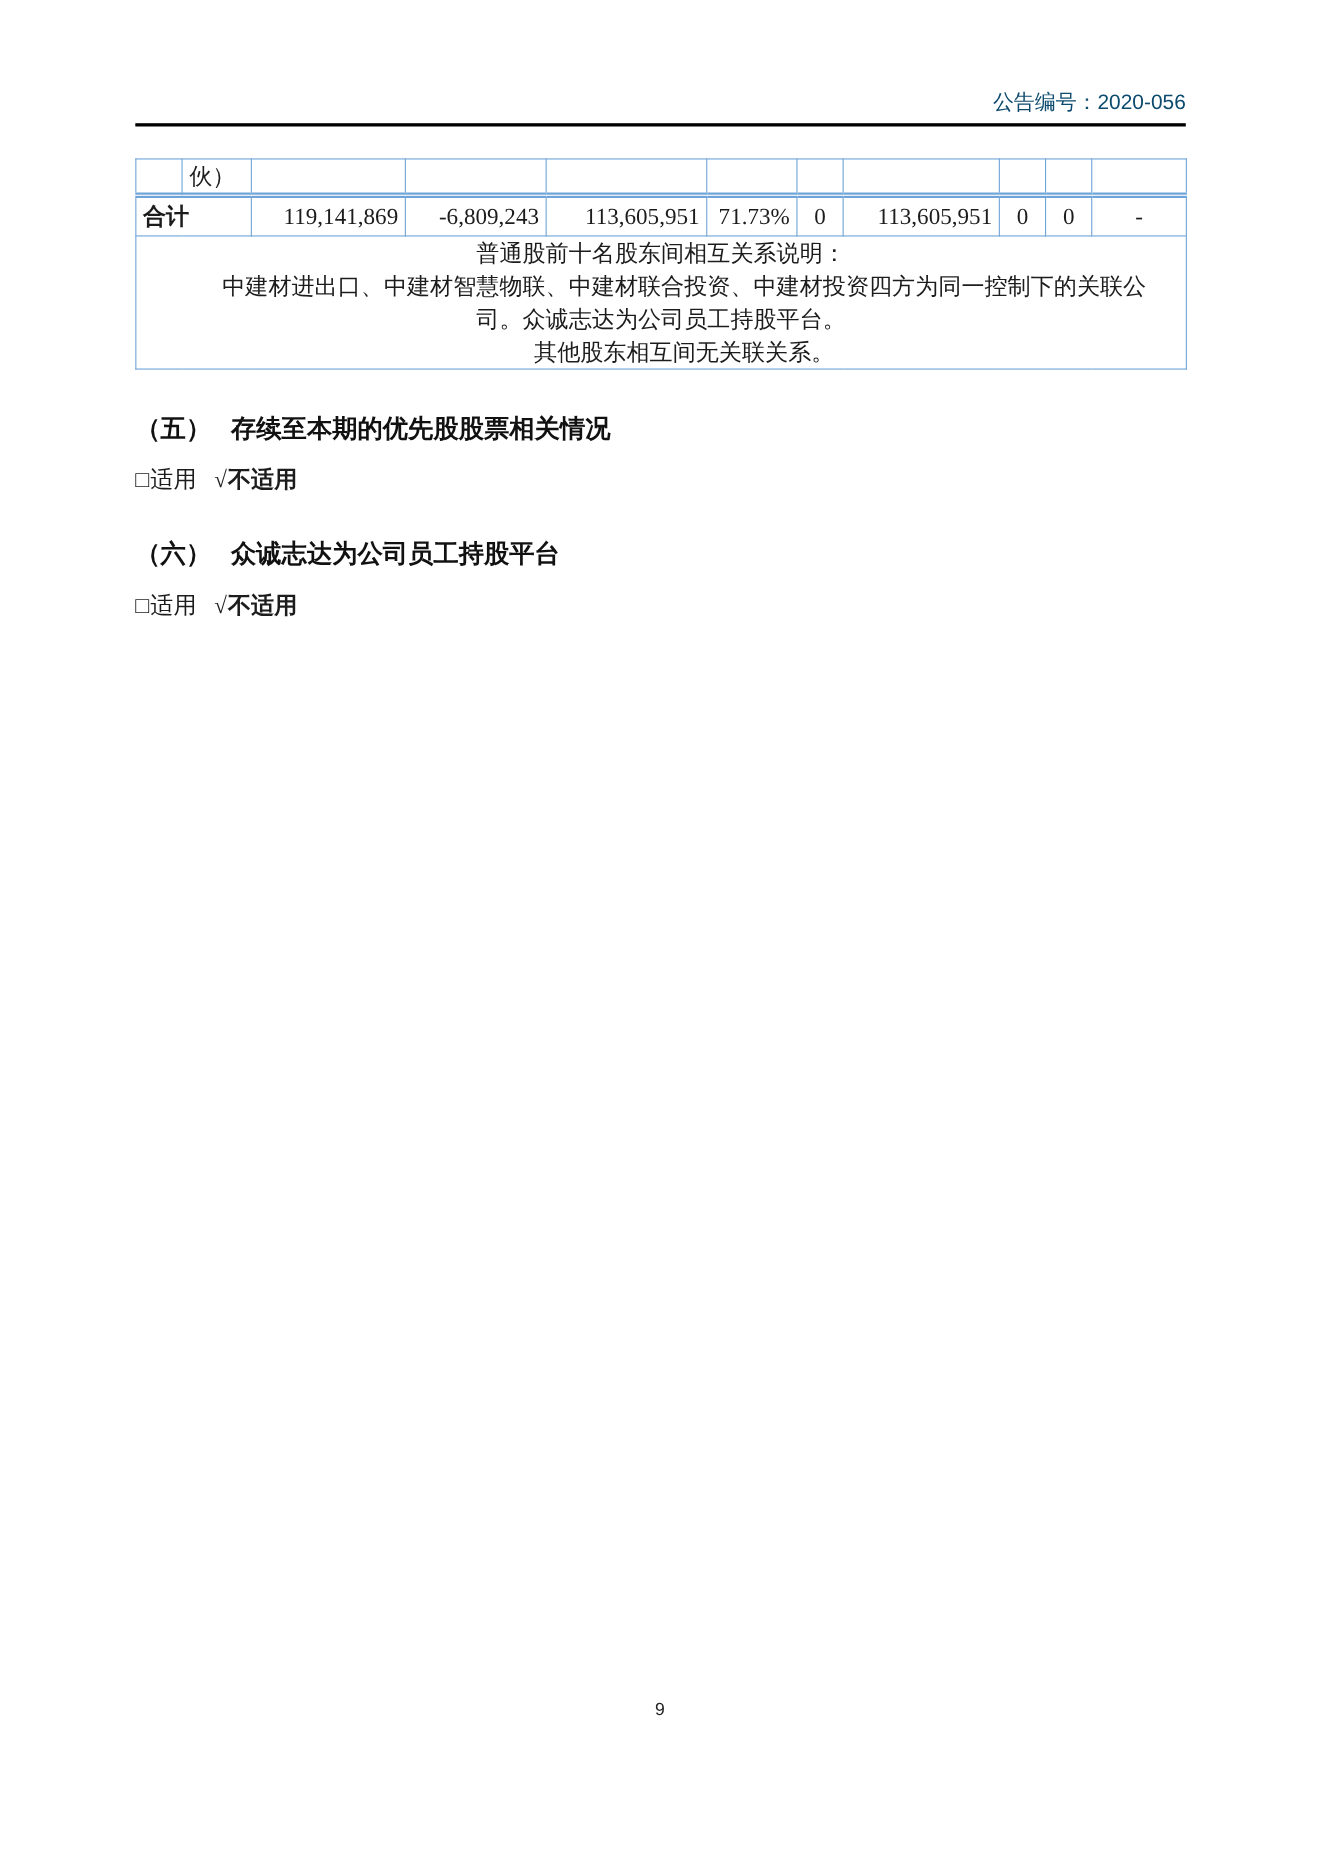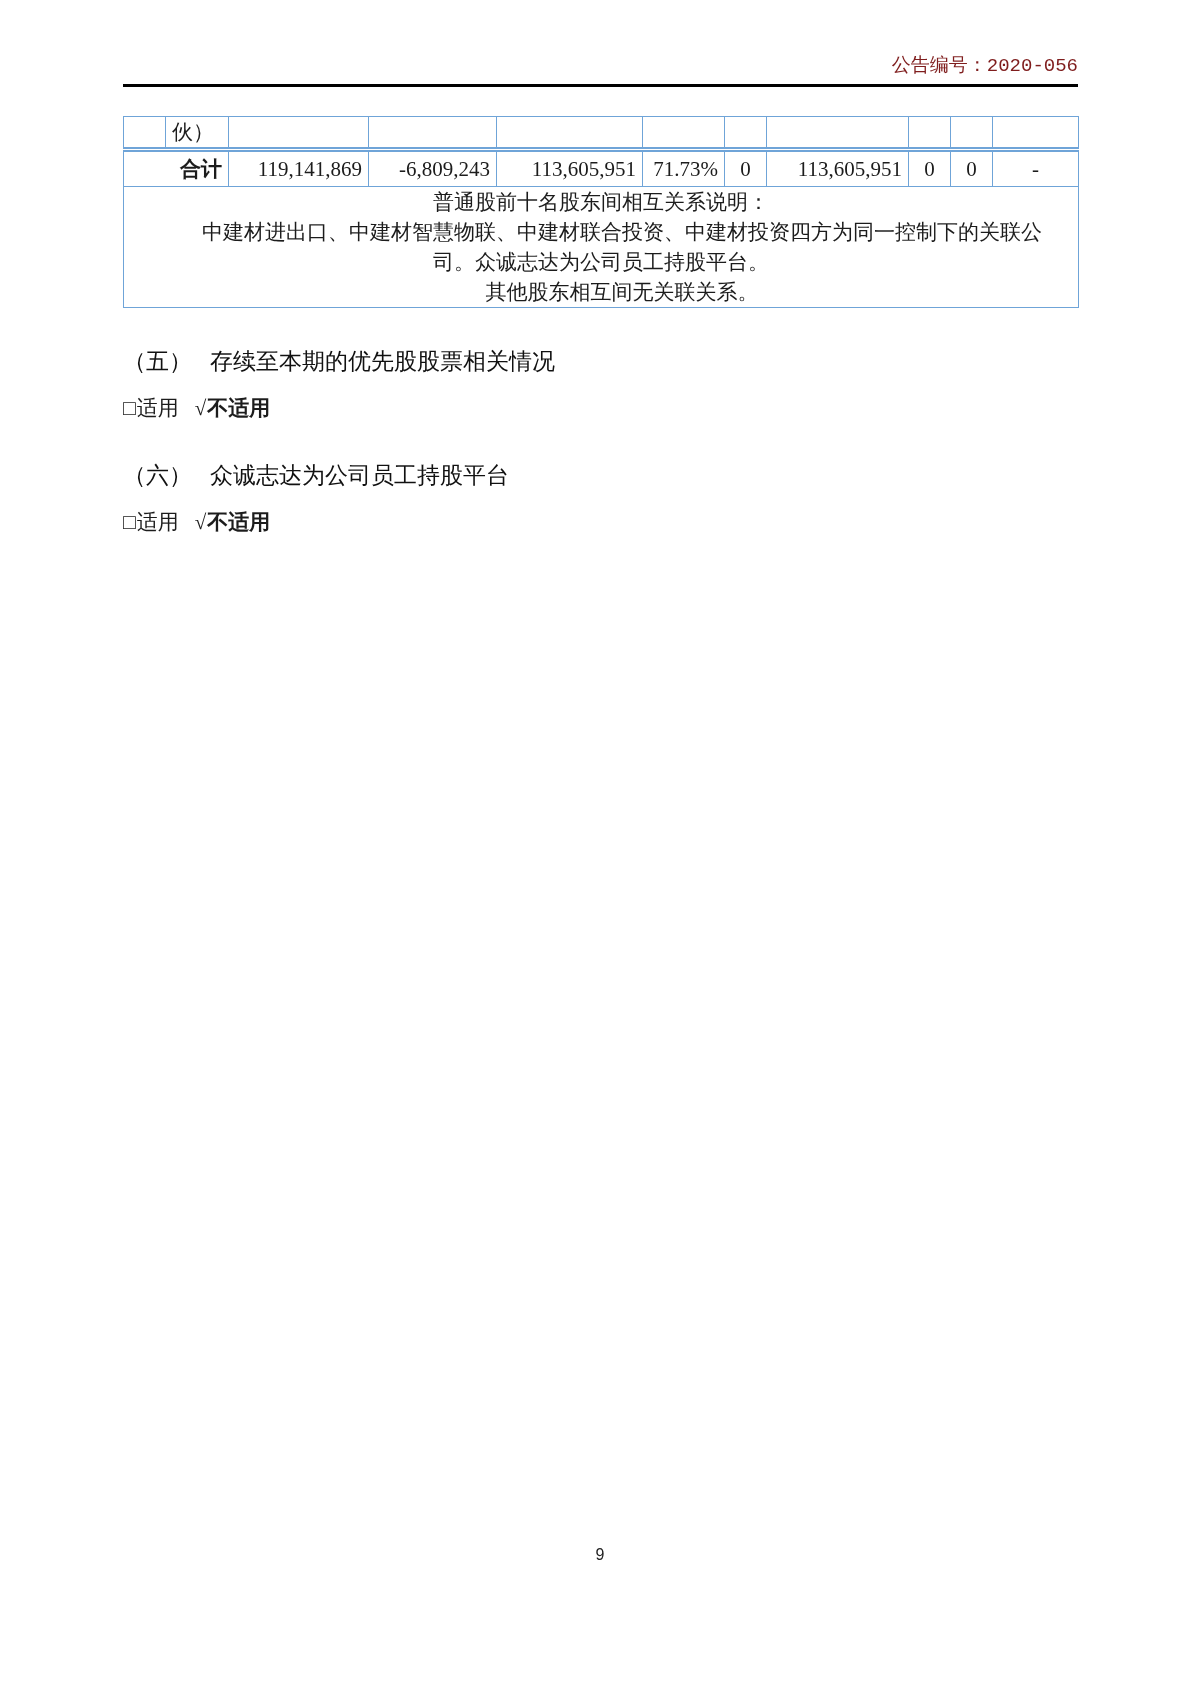--- a/index.html
+++ b/index.html
@@ -17,25 +17,25 @@
     color: #1c1c1c;
     overflow: hidden;
   }
   .content {
     position: absolute;
     left: 123px;
     top: 0;
     width: 955px;
   }
   .doc-header {
-    margin-top: 52px;
+    margin-top: 80px;
     text-align: right;
     font-size: 19px;
-    font-family: Liberation Mono, monospace;
-    color: #7f1d1d;
+    font-family: Liberation Sans, sans-serif;
+    color: #0c4a6e;
   }
   .doc-rule {
     margin-top: 6px;
     height: 3px;
     background: #000000;
   }
   table.sh-table {
     border-collapse: collapse;
     table-layout: fixed;
     width: 955px;
@@ -58,34 +58,34 @@
   .num { text-align: right; }
   .ctr { text-align: center; }
   .lft { text-align: left; }
   .row-main td { padding-top: 4px; }
   .row-total td {
     border-top: 5px double #6fa4d8;
     padding-top: 4px;
     padding-bottom: 4px;
   }
   .total-label {
-    text-align: right;
+    text-align: left;
     font-weight: bold;
   }
   .notes-cell {
     padding: 8px 10px 10px;
     line-height: 30px;
   }
   .notes-cell .nline { margin-top: 4px; text-align: center; }
   .notes-cell .nline:first-child { margin-top: 0; }
   .notes-cell .ind { text-indent: 2em; }
   .sec-heading {
     margin-top: 38px;
     font-size: 23px;
-    font-weight: normal;
+    font-weight: bold;
     color: #111111;
   }
   .sec-heading .sec-title { margin-left: 18px; }
   .applicability {
     margin-top: 17px;
     font-size: 21px;
   }
   .opt-group2 { margin-left: 16px; font-weight: bold; }
   .chk-sym { margin-right: 1px; }
   .page-number {

